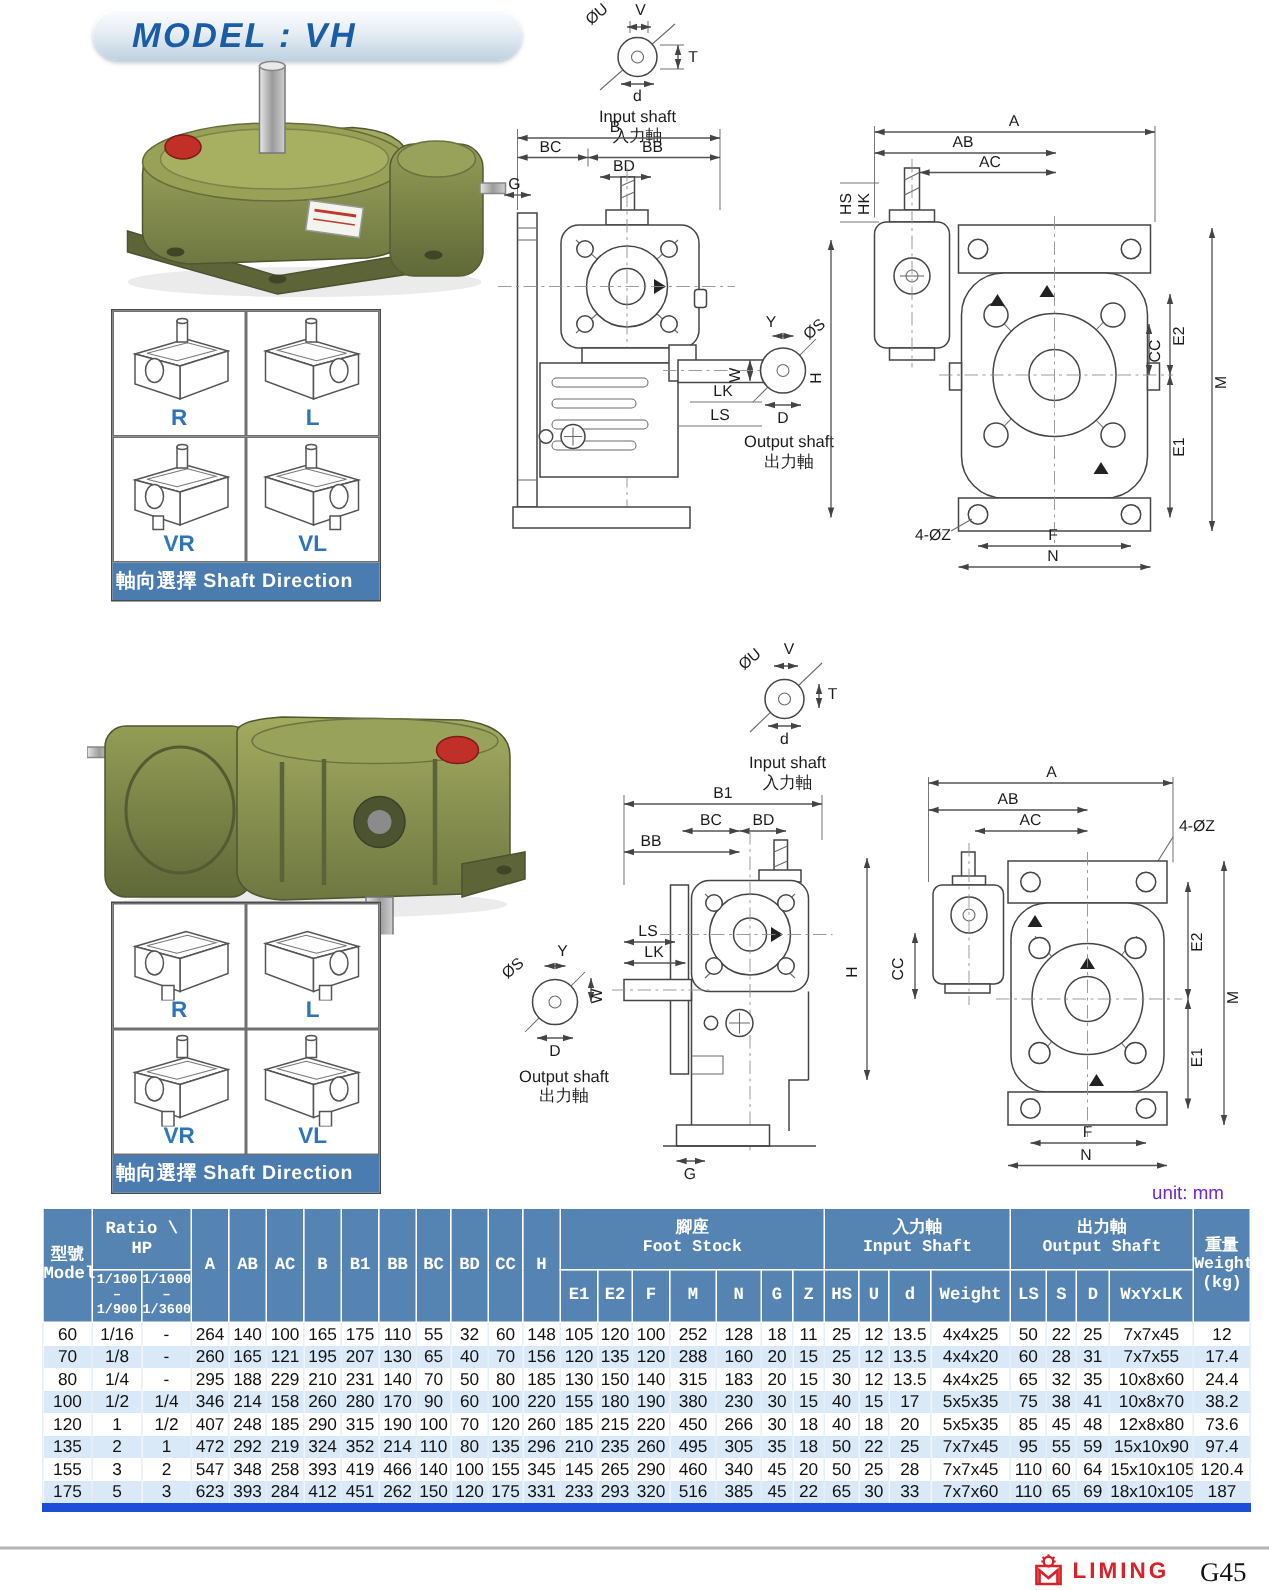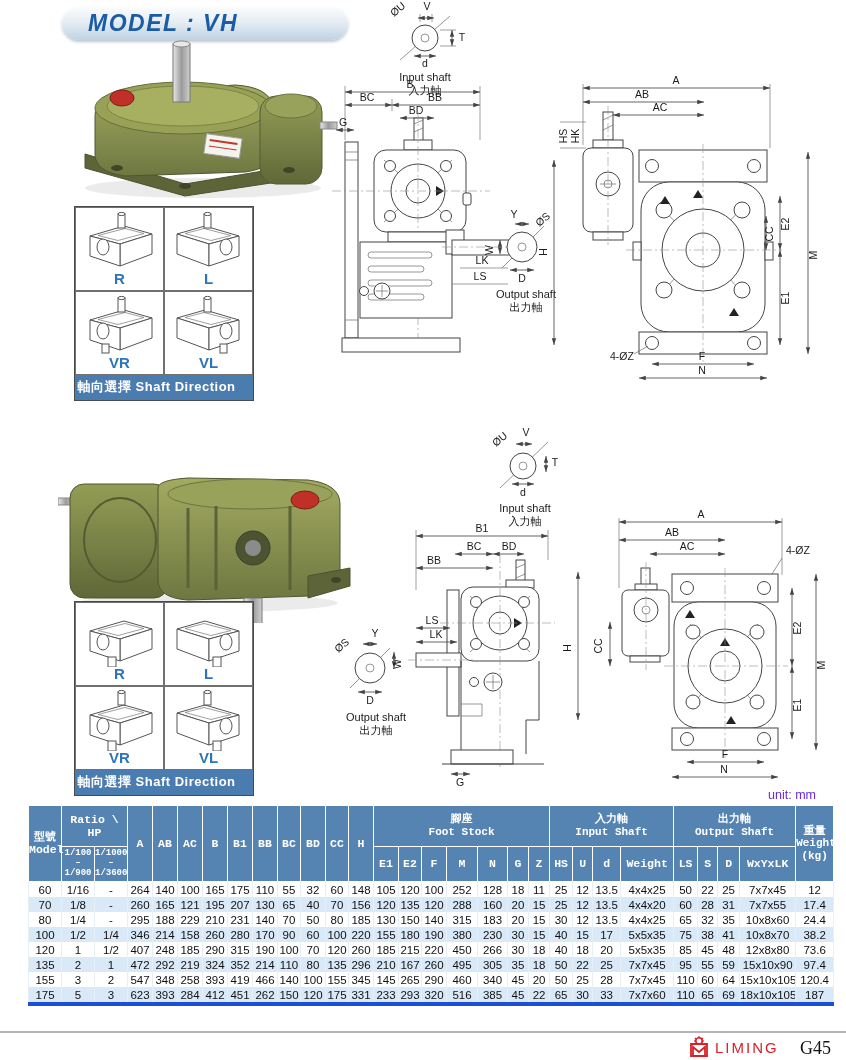--- a/index.html
+++ b/index.html
@@ -39,26 +39,26 @@
              table-layout:fixed;width:790px;}
   .spec th{background:#5584b2;color:#fff;font-weight:bold;border:1px solid #fff;
            padding:0;line-height:1.15;font-family:Liberation Mono, monospace;}
   .spec .h-cn{font-size:11px;}
   .spec .h-letter{font-size:11.5px;}
   .spec .h-sub{font-size:9px;line-height:1.1;}
   .spec td{font-size:11.5px;color:#111;text-align:center;background:#fff;
            border-left:1px solid #e6eef6;border-right:1px solid #e6eef6;
            padding:1.5px 0;white-space:nowrap;overflow:hidden;}
   .spec tbody tr:nth-child(even) td{background:#d9e9f7;}
-  .spec tbody{border-bottom:4px solid #1d4ed8;}
+  .spec tbody{border-bottom:6px solid #1d4ed8;}
 
   
   .footer-line{position:absolute;left:0;top:1031px;width:846px;border-top:2px solid #b5b5b5;}
   .logo{position:absolute;left:688px;top:1036px;display:flex;align-items:center;gap:5px;}
-  .logo-text{color:#d8222a;font-weight:normal;font-size:15px;letter-spacing:2px;}
+  .logo-text{color:#d8222a;font-weight:bold;font-size:15px;letter-spacing:2px;}
   .page-num{position:absolute;left:800px;top:1038px;font-family:"Liberation Serif",serif;
             font-size:18px;color:#111;}
   .abs{position:absolute;}
 </style>
 </head>
 <body>
 
 <div class="page">
 
   <svg width="0" height="0" style="position:absolute">
@@ -792,21 +792,21 @@
           <td>292</td>
           <td>219</td>
           <td>324</td>
           <td>352</td>
           <td>214</td>
           <td>110</td>
           <td>80</td>
           <td>135</td>
           <td>296</td>
           <td>210</td>
-          <td>167</td>
+          <td>235</td>
           <td>260</td>
           <td>495</td>
           <td>305</td>
           <td>35</td>
           <td>18</td>
           <td>50</td>
           <td>22</td>
           <td>25</td>
           <td>7x7x45</td>
           <td>95</td>

